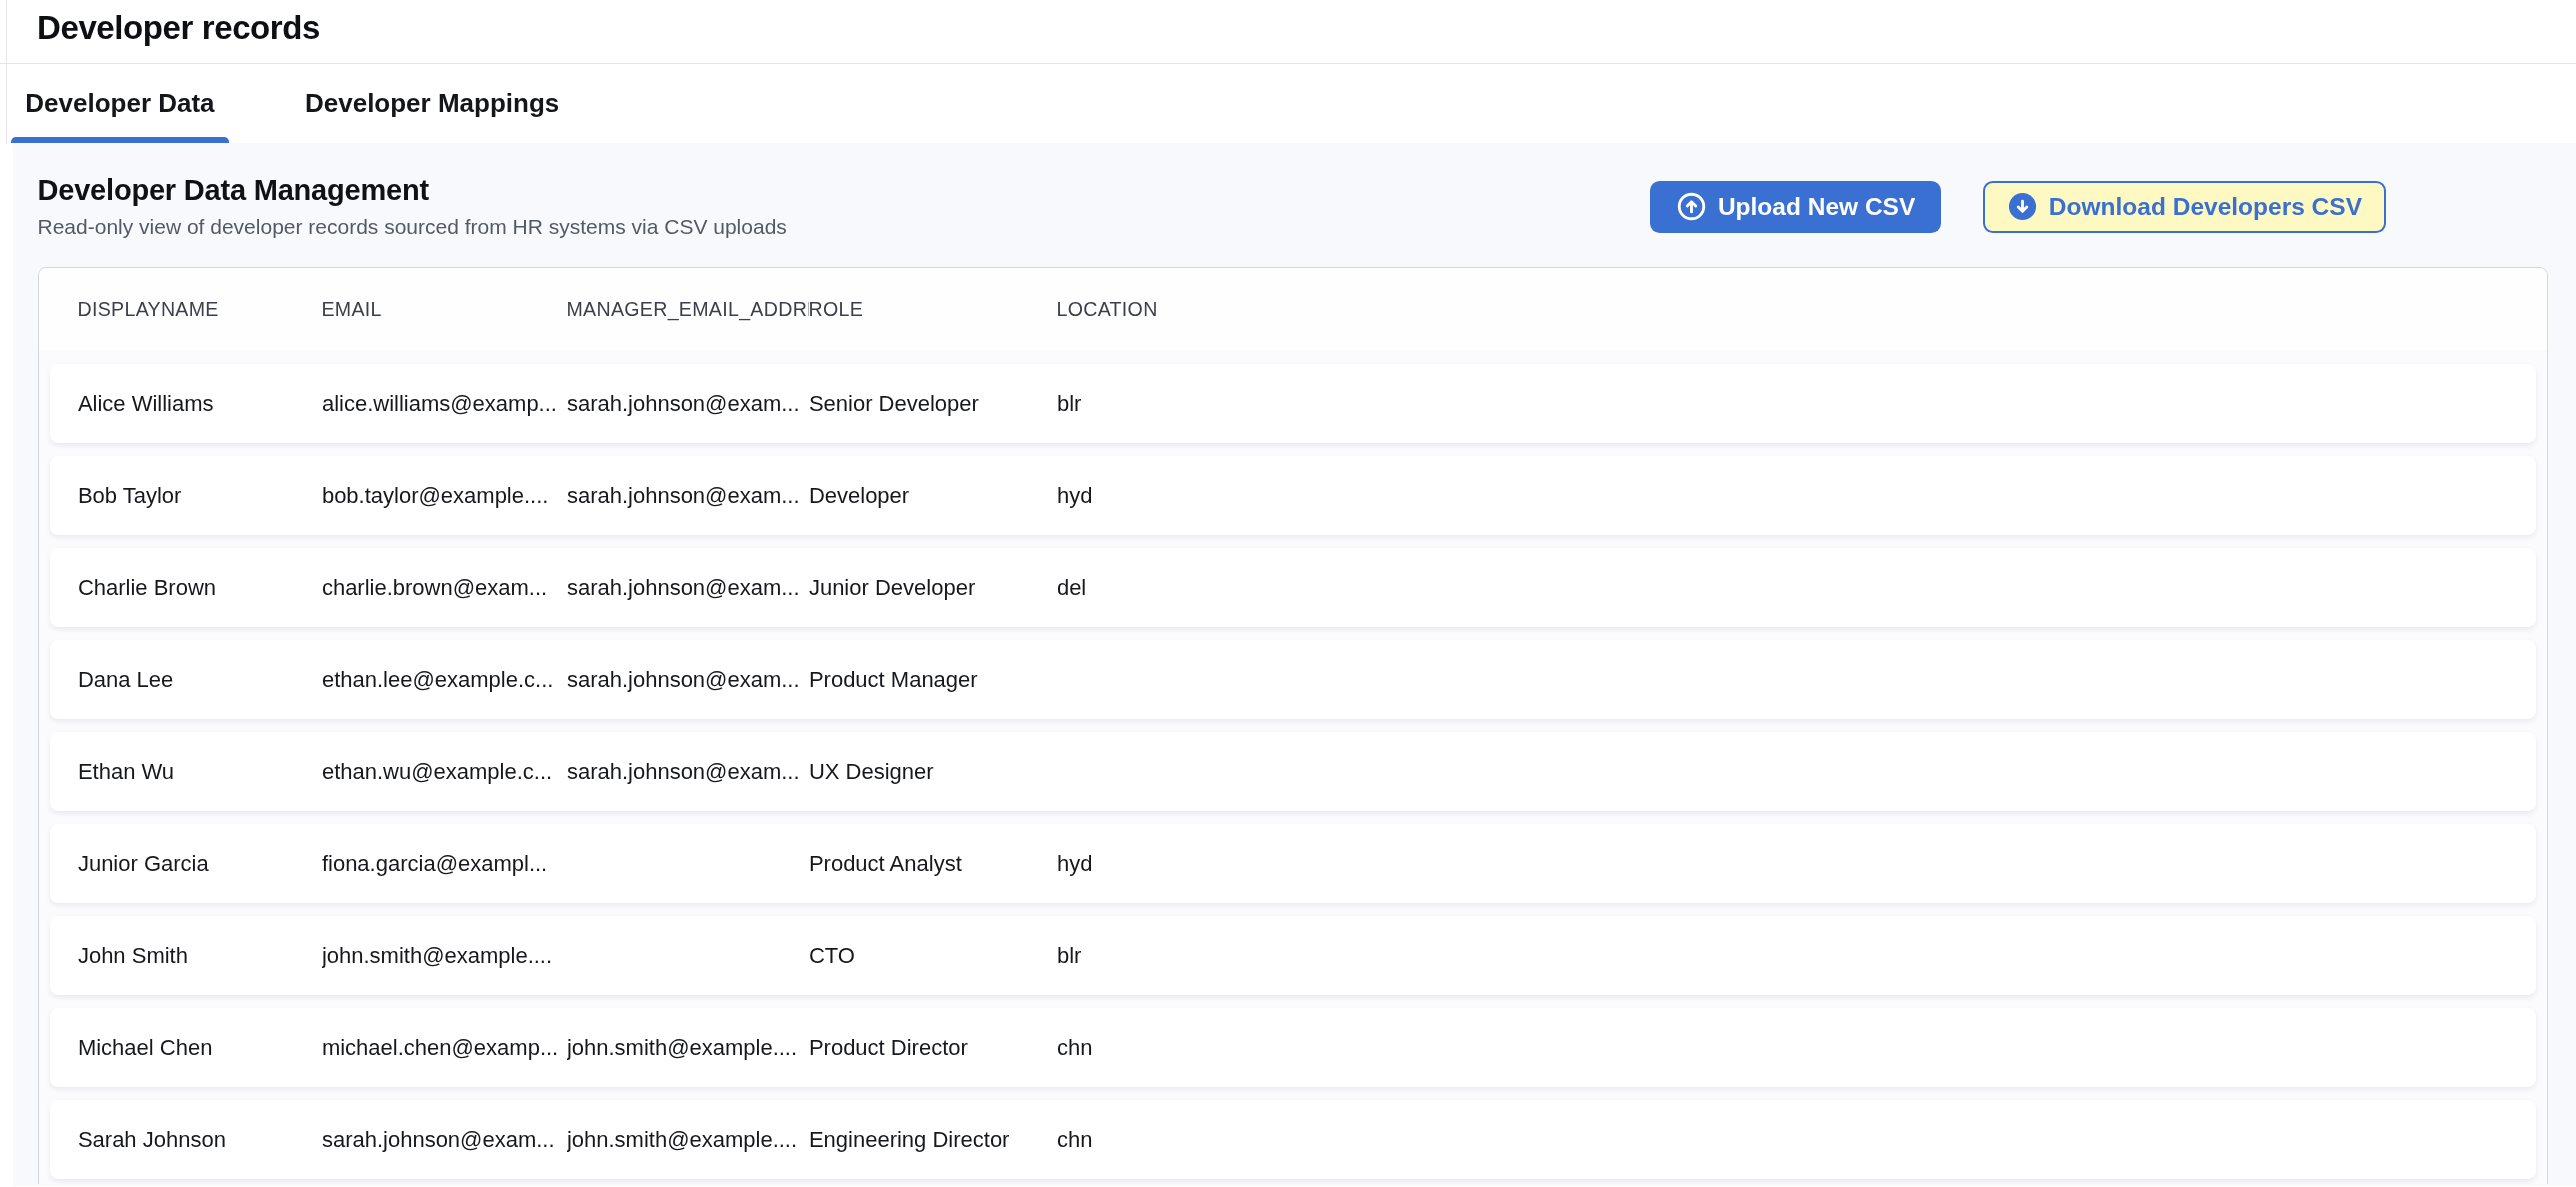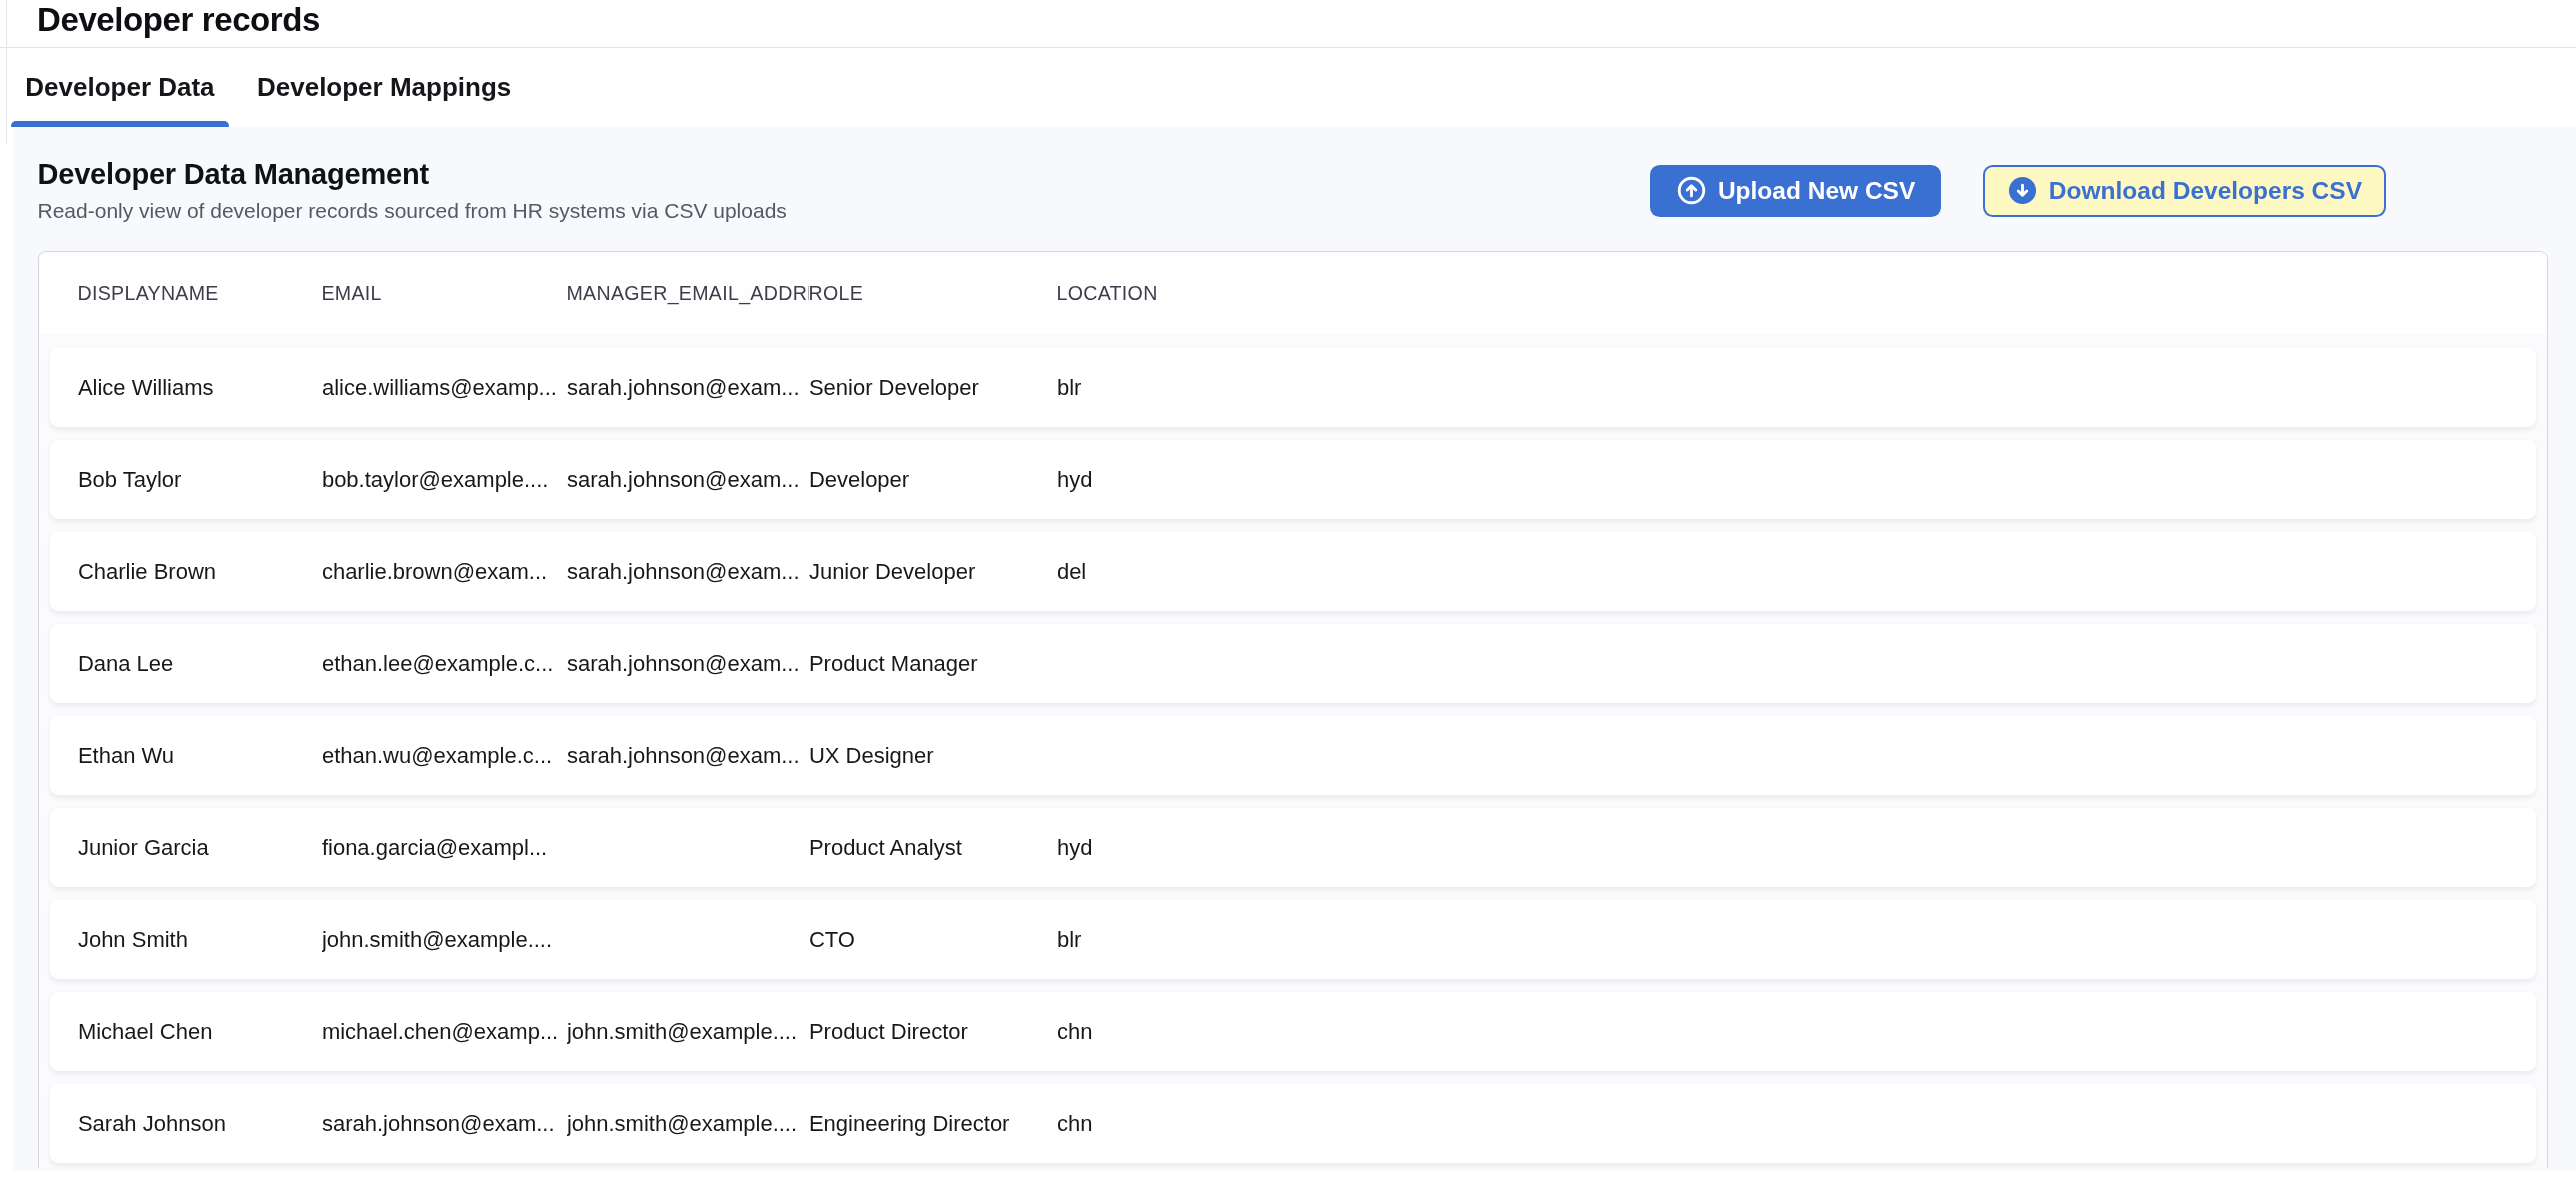--- a/index.html
+++ b/index.html
@@ -9,31 +9,32 @@
     background: #ffffff;
     color: #17181c;
     position: relative;
   }
   .left-line {
     position: absolute; left: 5.7px; top: 0; width: 1.6px; height: 144px;
     background: #e4e5eb; z-index: 5;
   }
   
   .titlebar {
-    height: 48px; background: #ffffff;
+    height: 64px; background: #ffffff;
     border-bottom: 1.6px solid #e3e4ea;
     display: flex; align-items: center;
     padding-left: 37px; padding-bottom: 6.5px;
   }
   .page-title { font-size: 33px; font-weight: 700; color: #0e0f12; letter-spacing: -0.4px; }
   
   .tabbar {
     height: 79px; background: #ffffff;
     display: flex; align-items: stretch;
     padding-left: 10.6px;
+    gap: 48px;
   }
   .tab {
     display: flex; align-items: center;
     padding: 0 14.7px; position: relative;
     font-size: 26px; font-weight: 700; color: #15161a;
     cursor: pointer; white-space: nowrap;
   }
   .tab + .tab { margin-left: 13px; }
   .tab.active::after {
     content: ""; position: absolute; left: 0; right: 0; bottom: 0;

